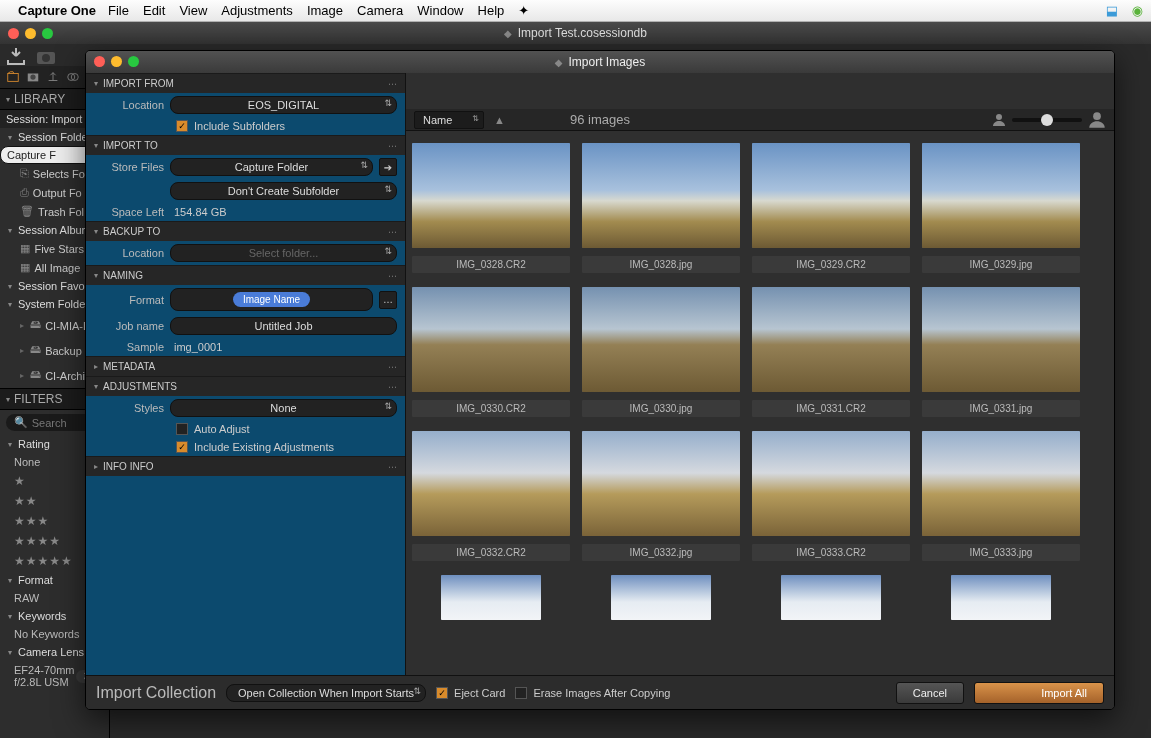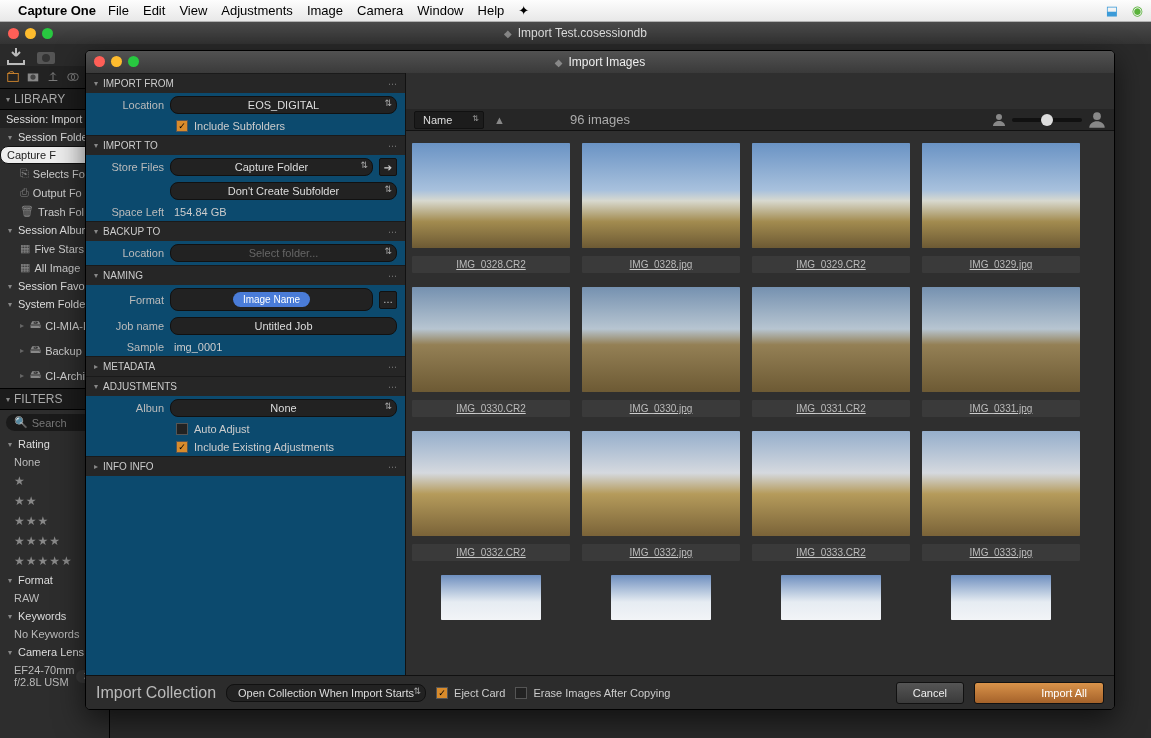--- a/index.html
+++ b/index.html
@@ -65,21 +65,21 @@
   .grid-col { flex:1; background:#2f2f2f; display:flex; flex-direction:column; }
   .grid-toolbar { height:22px; background:#262626; display:flex; align-items:center; padding:0 8px; gap:10px; border-bottom:1px solid #111;margin-top:36px; }
   .grid-toolbar .count { position:absolute; left:50%; transform:translateX(-50%); color:#aaa; font-size:13px; }
   .grid-toolbar .sort { background:#1c1c1c; padding:2px 8px; border:1px solid #111; border-radius:2px; color:#ddd; font-size:11px; position:relative; width:70px;}
   .grid-toolbar .sort::after { content:"⇅"; position:absolute; right:4px; top:2px; font-size:8px; color:#999;}
   .grid-toolbar .right-tools { margin-left:auto; display:flex; align-items:center; gap:6px;}
   .person-icon { width:14px; height:14px; display:block; }
   .slider { width:70px; height:4px; background:#111; border-radius:2px; position:relative; }
   .slider::after { content:""; position:absolute; left:50%; top:-4px; width:12px; height:12px; background:#ddd; border-radius:50%; transform:translateX(-50%); }
 
-  .grid { flex:1; overflow:auto; padding:12px 6px 4px 6px;text-decoration:underline; }
+  .grid { flex:1; overflow:auto; padding:12px 6px 4px 6px; }
   .grid-row { display:flex; gap:12px; margin-bottom:0px; }
   .thumb { width:158px; }
   .thumb .img { width:158px; height:105px; background:#556; border-radius:1px; overflow:hidden; position:relative; }
   .thumb .img.short { height:45px; }
   .sky { position:absolute; inset:0; background:linear-gradient(#6a93c4 0%,#a8c1dd 45%,#d8d9cf 55%,#a28b4f 75%,#6d5a34 100%); }
   .sky.r2 { background:linear-gradient(#7591b0 0%,#b7c5d1 40%,#948055 55%,#6d5a34 100%); }
   .sky.r3 { background:linear-gradient(#95aecb 0%,#d5d9df 40%,#b59b5b 60%,#7a6338 100%); }
   .sky.r4 { background:linear-gradient(#6e8fbf 0%,#e6ecf2 60%,#f2f4f7 100%); }
   .filename { background:#3a3a3a; color:#bbb; font-size:10px; text-align:center; padding:3px 0; margin-top:8px; border-radius:1px; }
 
@@ -330,21 +330,21 @@
               <span class="opts">⋯</span>
             </div>
         </div>
 
         <div class="section">
           <div class="sec-head">
               <span>ADJUSTMENTS</span>
               <span class="opts">⋯</span>
             </div>
           <div class="row">
-            <label>Albun</label>
+            <label>Styles</label>
             <div class="sel">None</div>
           </div>
           <div class="chk">
             <span class="box"></span>
             <span>Auto Adjust</span>
           </div>
           <div class="chk">
             <span class="box on">✓</span>
             <span>Include Existing Adjustments</span>
           </div>

